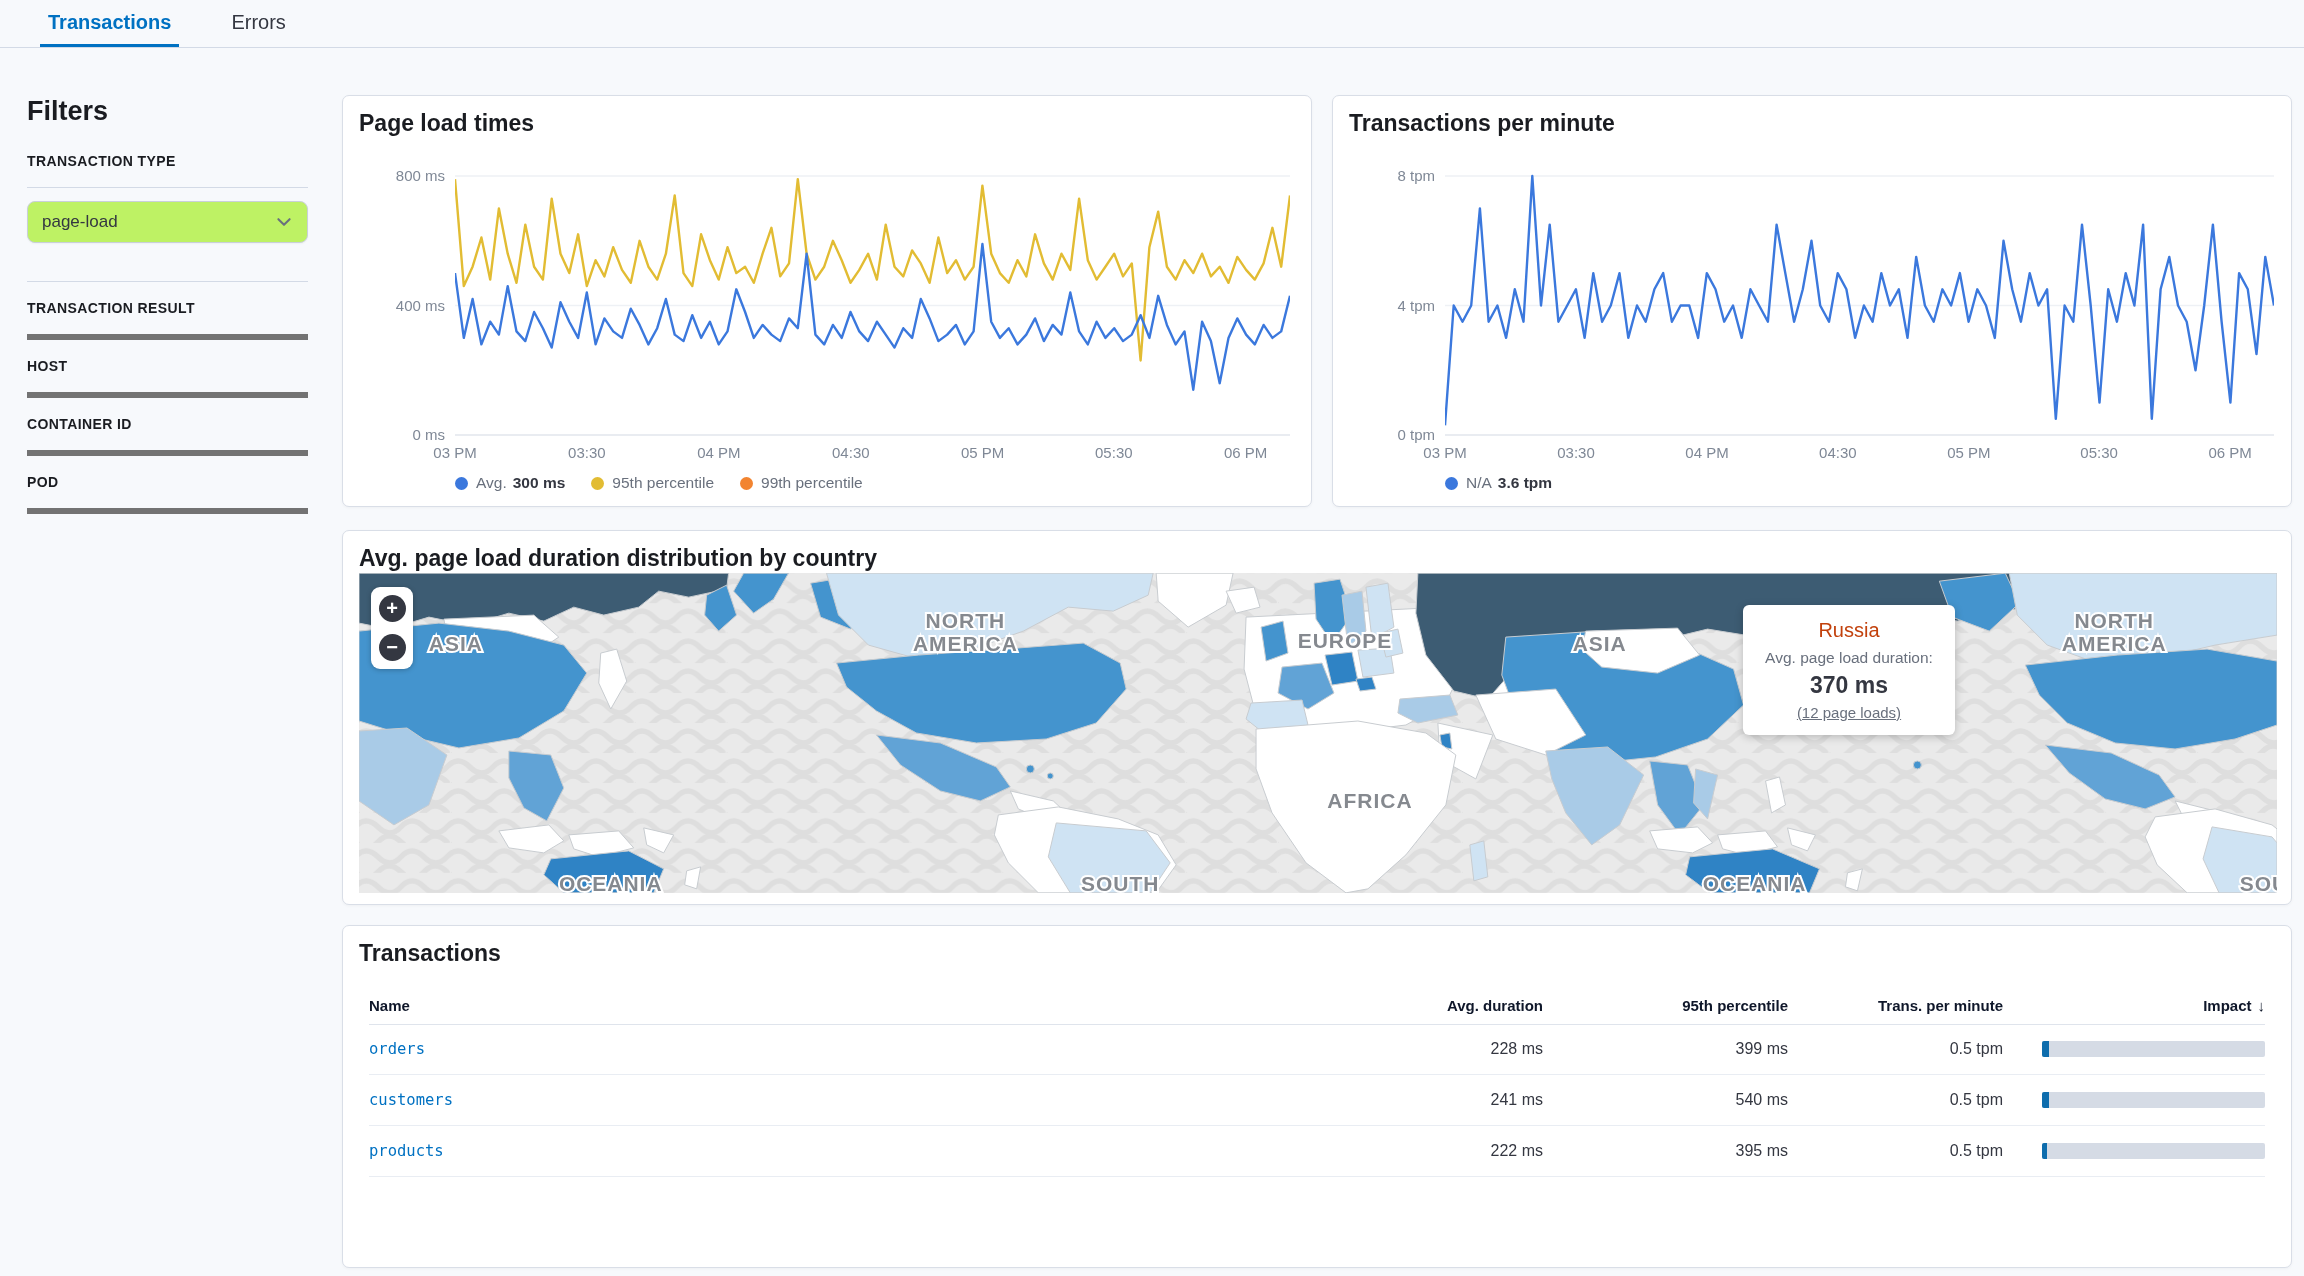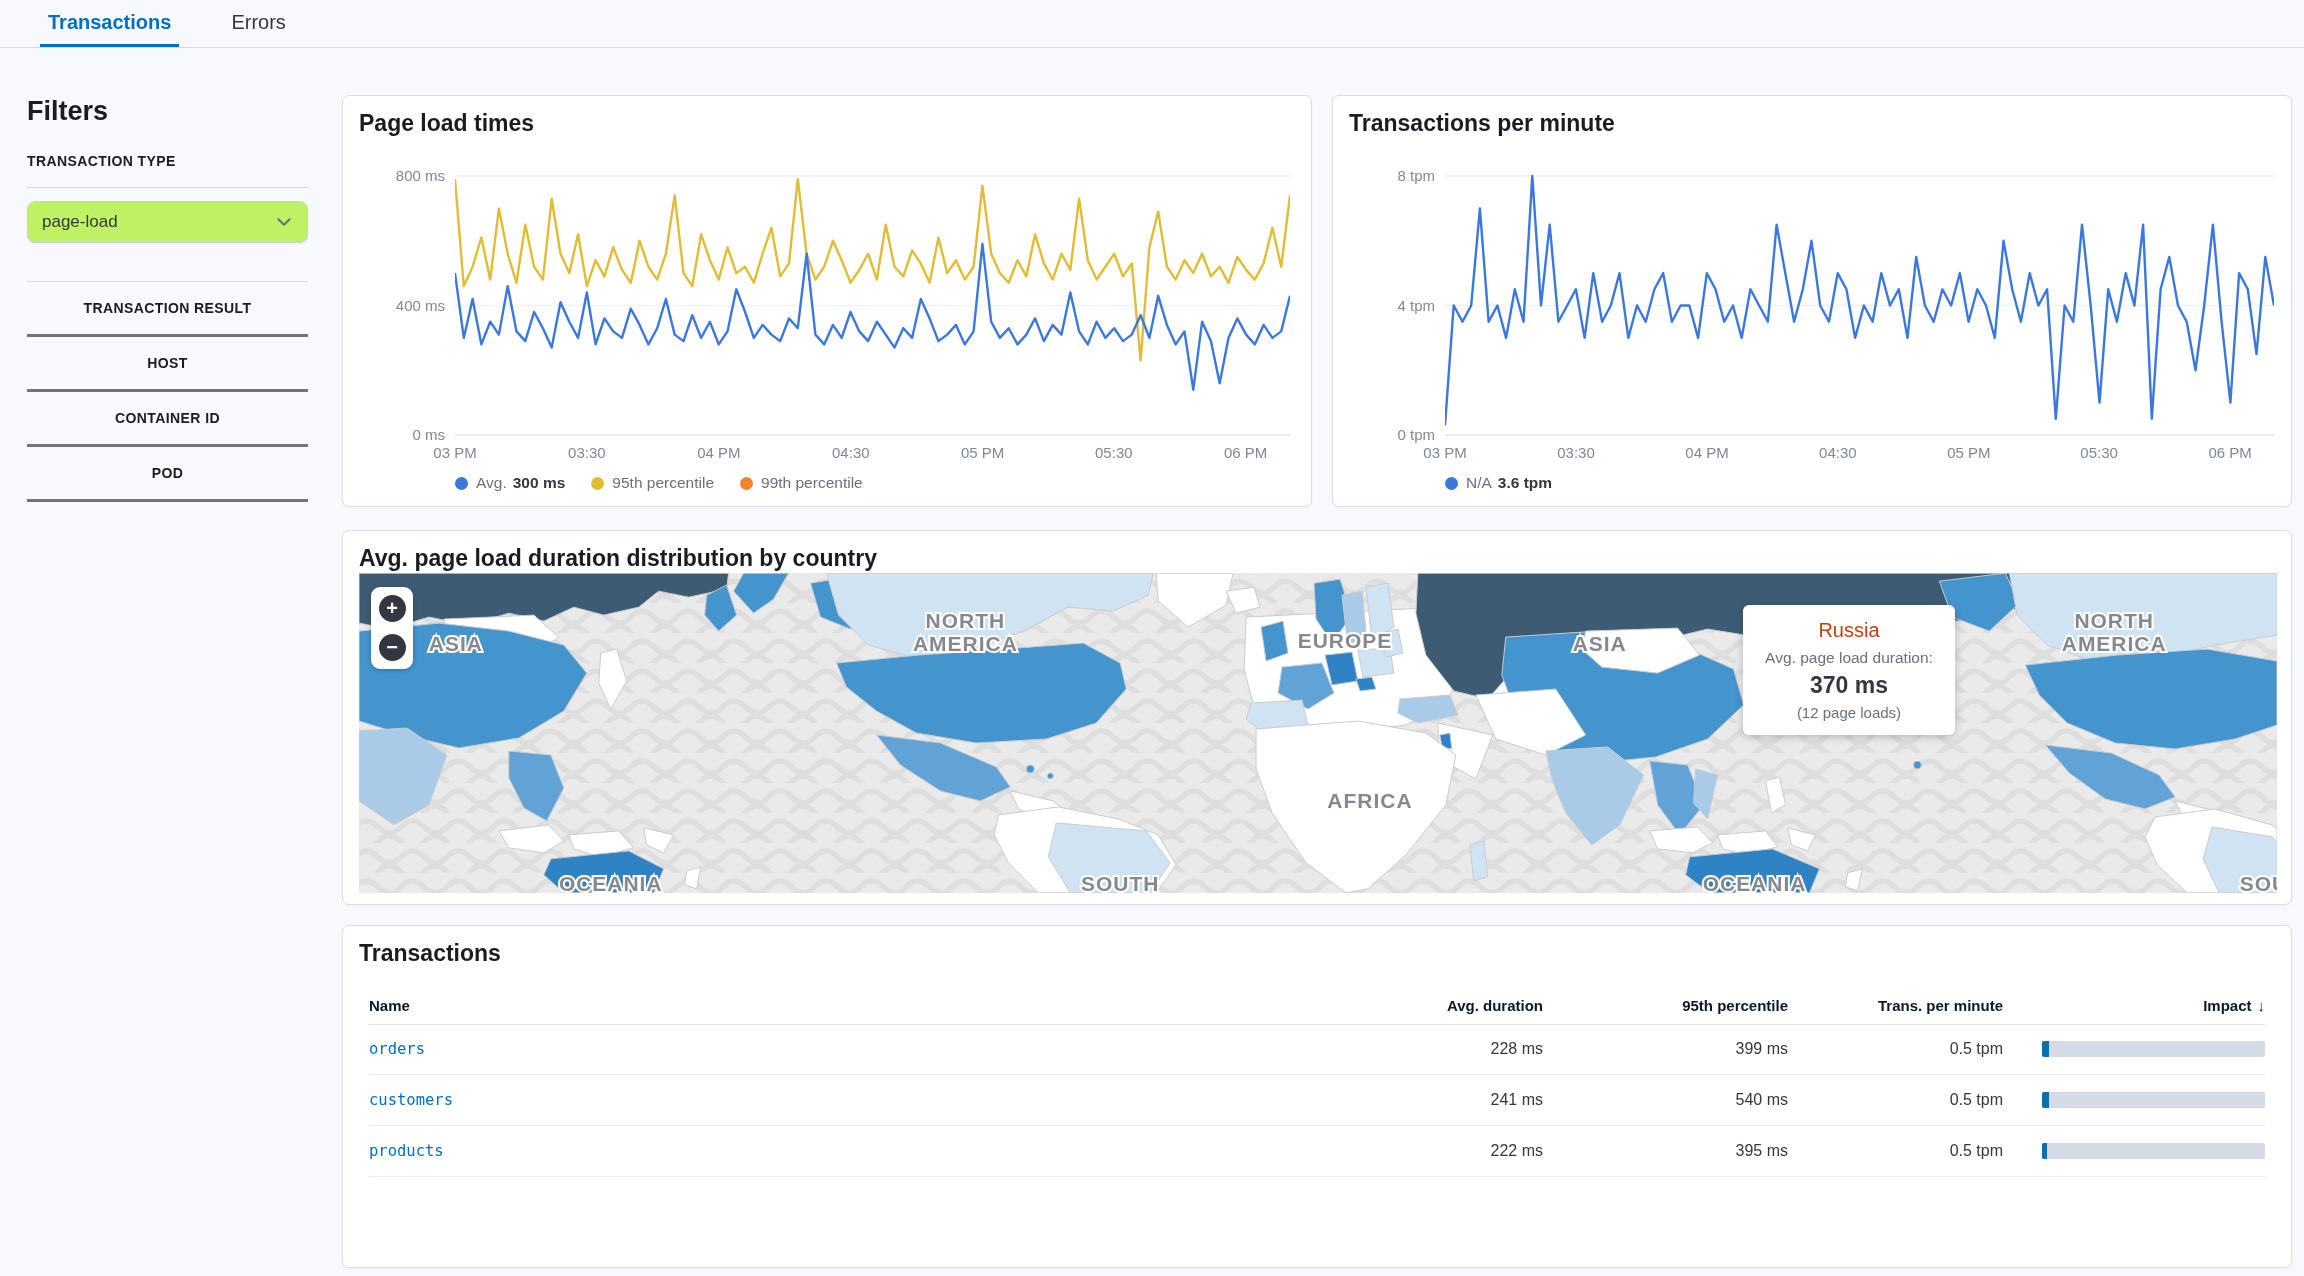--- a/index.html
+++ b/index.html
@@ -15,21 +15,21 @@
 
   
   .sidebar{position:absolute;left:27px;top:96px;width:281px;}
   .filters-title{font-size:27px;font-weight:700;color:#1a1c21;margin:0 0 26px 0;}
   .filter-label{font-size:14px;font-weight:700;color:#1a1c21;letter-spacing:.4px;}
   .sidebar hr{border:none;border-top:1px solid #d3dae6;margin:18px 0 0 0;}
   .select{margin-top:13px;height:40px;display:flex;align-items:center;justify-content:space-between;
           padding:0 14px;background:#bef264;border:1px solid #c9d0d9;border-radius:8px;
           font-size:17px;color:#343741;cursor:pointer;box-shadow:0 1px 2px rgba(0,0,0,.04);}
   .filter-rows{margin-top:38px;border-top:1px solid #d3dae6;}
-  .filter-row{padding:17px 0;border-bottom:3px solid #737373;cursor:pointer;text-align:center;}
+  .filter-row{padding:17px 0;border-bottom:6px solid #737373;cursor:pointer;}
 
   
   .card{position:absolute;background:#fff;border:1px solid #d9dee7;border-radius:7px;
         box-shadow:0 1px 3px rgba(0,0,0,.04);box-sizing:border-box;}
   .card h2{position:absolute;left:16px;top:14px;margin:0;font-size:23px;font-weight:700;color:#1a1c21;}
   #chart-card-0{left:342px;top:95px;width:970px;height:412px;}
   #chart-card-1{left:1332px;top:95px;width:960px;height:412px;}
   #card-map{left:342px;top:530px;width:1950px;height:375px;}
   #card-table{left:342px;top:925px;width:1950px;height:343px;}
 
@@ -54,21 +54,21 @@
             box-shadow:0 1px 5px rgba(0,0,0,.25);padding:5px 0;display:flex;flex-direction:column;gap:6px;align-items:center;}
   .map-zoom button{width:36px;height:33px;border:0;background:transparent;display:flex;align-items:center;
                    justify-content:center;cursor:pointer;padding:0;}
   .zoom-circle{width:27px;height:27px;border-radius:50%;background:#343741;color:#fff;font-size:20px;
                line-height:26px;text-align:center;font-weight:700;}
   .map-tooltip{position:absolute;left:1384px;top:32px;width:192px;background:#fff;border-radius:6px;
                box-shadow:0 2px 9px rgba(0,0,0,.22);padding:14px 10px;text-align:center;}
   .tt-country{font-size:20px;color:#c2410c;margin-bottom:7px;}
   .tt-metric{font-size:15.5px;color:#69707d;}
   .tt-value{font-size:23px;font-weight:700;color:#343741;margin:5px 0;}
-  .tt-samples{font-size:15px;color:#69707d;}
+  .tt-samples{font-size:15px;color:#69707d;text-decoration:underline;}
 
   
   .tbl-head{position:absolute;left:26px;right:26px;top:60px;height:38px;display:grid;
             grid-template-columns:1fr 250px 245px 215px 262px;align-items:center;border-bottom:1px solid #dfe4ec;}
   .tbl-head span{font-size:15px;font-weight:700;color:#0f172a;text-align:right;}
   .tbl-head span:first-child{text-align:left;}
   .tbl-body{position:absolute;left:26px;right:26px;top:98px;}
   .tbl-row{display:grid;grid-template-columns:1fr 250px 245px 215px 262px;align-items:center;height:50px;
            border-bottom:1px solid #e9edf3;}
   .cell{font-size:16px;color:#343741;text-align:right;}

